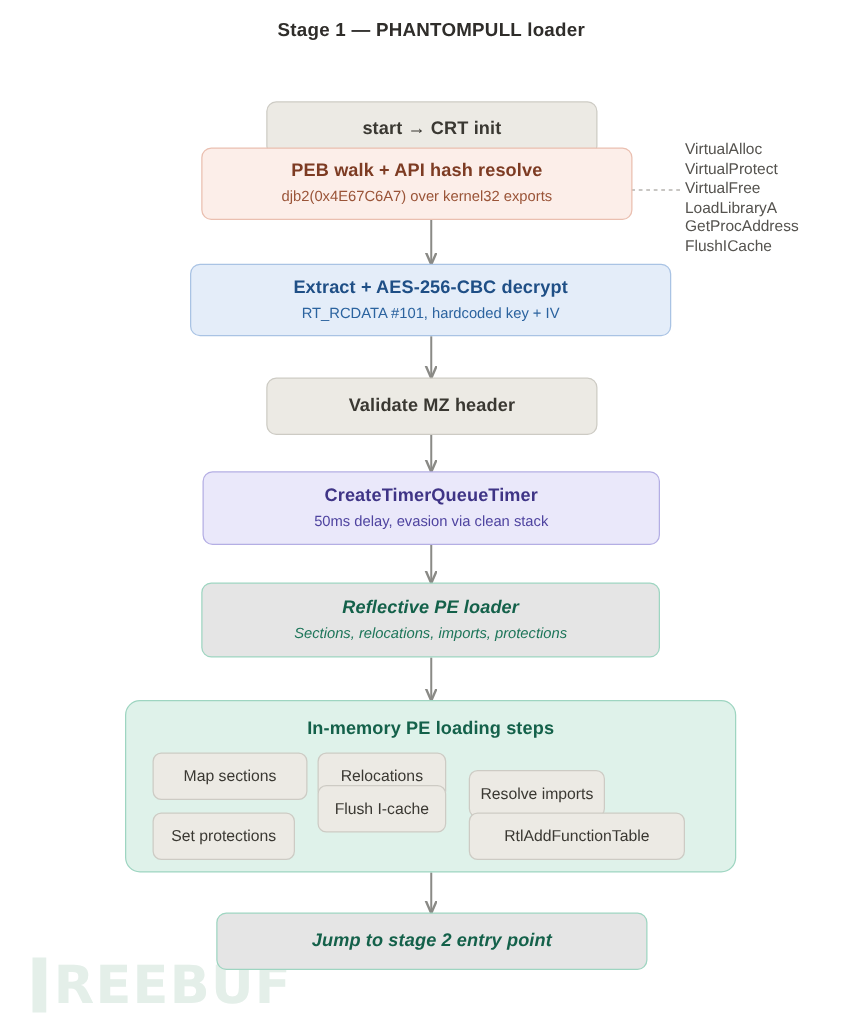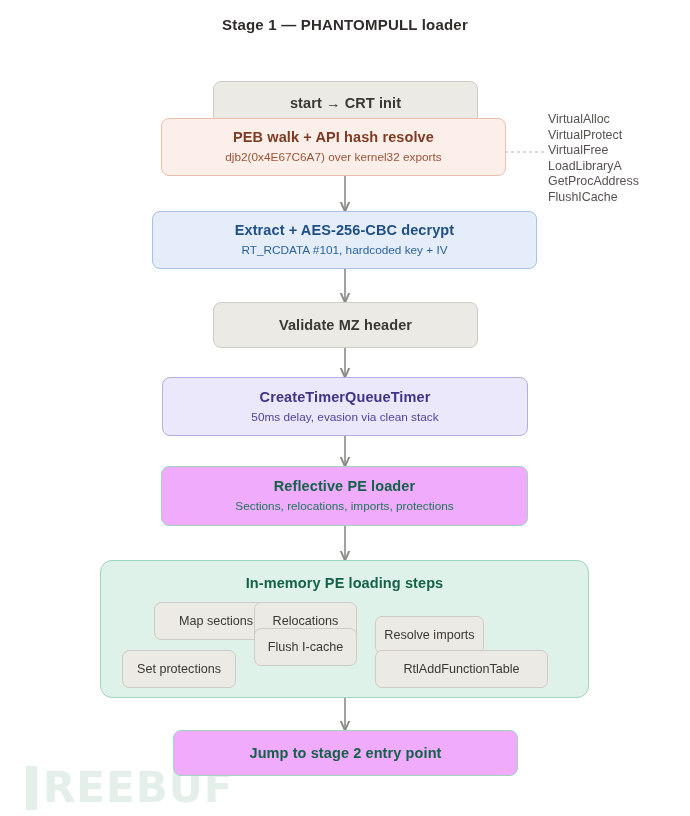--- a/index.html
+++ b/index.html
@@ -104,23 +104,24 @@
   
   .n-lav {
     background: #eae8fa;
     border-color: #b4aee4;
     color: #3f3486;
   }
   .n-lav .sub { color: #4f44a0; }
 
   
   .n-mint {
-    background: #f0abfc;
+    background: #e5e5e5;
     border-color: #9ed5c1;
     color: #14614a;
+    font-style: italic;
   }
   .n-mint .sub { color: #1d7559; }
 
   
   .subgraph {
     position: absolute;
     box-sizing: border-box;
     border-radius: 12px;
     border: 1px solid #9ed5c1;
     background: #dff2ea;
@@ -271,21 +272,21 @@
 
   <div class="node n-mint" style="left:161px;top:466px;width:367px;height:60px;">
     <div class="title">Reflective PE loader</div>
     <div class="sub">Sections, relocations, imports, protections</div>
   </div>
 
   <div class="subgraph" style="left:100px;top:560px;width:489px;height:138px;">
     <div class="subgraph-title">In-memory PE loading steps</div>
   </div>
 
-  <div class="step" style="left:122px;top:602px;width:124px;height:38px;margin-left:32px;">
+  <div class="step" style="left:122px;top:602px;width:124px;height:38px;">
     <span>Map sections</span>
   </div>
   <div class="step" style="left:254px;top:602px;width:103px;height:38px;">
     <span>Relocations</span>
   </div>
   <div class="step" style="left:375px;top:616px;width:109px;height:38px;">
     <span>Resolve imports</span>
   </div>
   <div class="step" style="left:122px;top:650px;width:114px;height:38px;">
     <span>Set protections</span>

